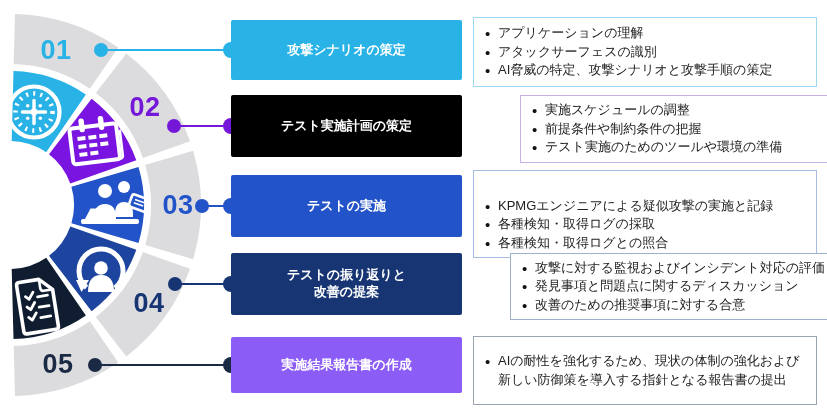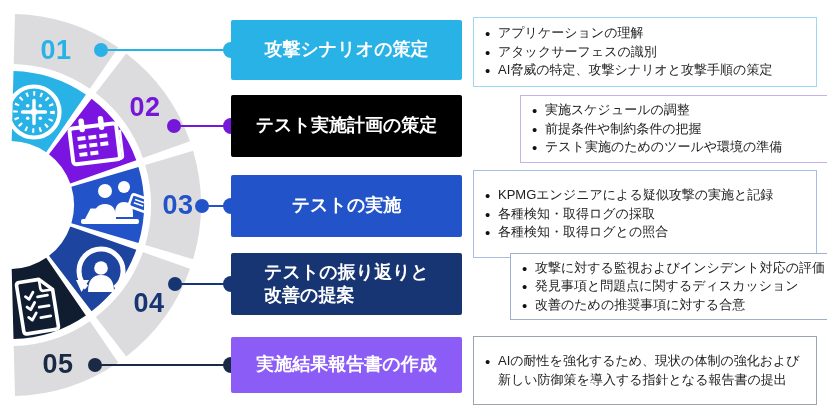--- a/index.html
+++ b/index.html
@@ -4,36 +4,36 @@
 <style>
   html,body{margin:0;padding:0;background:#fff;}
   .stage{
     position:relative;width:827px;height:413px;overflow:hidden;background:#fff;
     font-family:"Liberation Sans","DejaVu Sans",sans-serif;
   }
   .stage svg{position:absolute;left:0;top:0;}
   .num{font-size:27px;font-weight:bold;letter-spacing:.5px;}
   .banner{
     position:absolute;left:231px;width:231px;display:flex;align-items:center;justify-content:center;
-    color:#fff;font-weight:bold;font-size:18px;text-align:left;border-radius:2px;
+    color:#fff;font-weight:bold;font-size:13px;text-align:center;border-radius:2px;
   }
   .banner-title{white-space:pre-line;line-height:1.3;}
   .s1{top:20px;height:60px;}
   .s2{top:95px;height:62px;}
   .s3{top:175px;height:62px;}
   .s4{top:253px;height:62px;}
   .s5{top:337px;height:56px;}
   .box{
     position:absolute;left:473px;width:344px;background:#fff;border:1.6px solid #b5c2d6;
     box-sizing:border-box;display:flex;flex-direction:column;justify-content:center;
     padding:5px 10px 5px 9px;
   }
   .b1{top:17px;height:70px;}
   .b2{top:95px;height:68px;}
-  .b3{top:170px;height:88px;}
+  .b3{top:170px;height:88px;justify-content:flex-end;}
   .b4{top:253px;height:67px;}
   .b5{top:336px;height:69px;}
   .box ul{margin:0;padding:0;list-style:none;}
   .box li{
     position:relative;font-size:13px;color:#222;line-height:1.42;padding-left:15px;
   }
   .box li::before{content:"\2022";position:absolute;left:2px;top:-1px;font-size:15px;color:#111;}
 </style>
 </head>
 <body>

